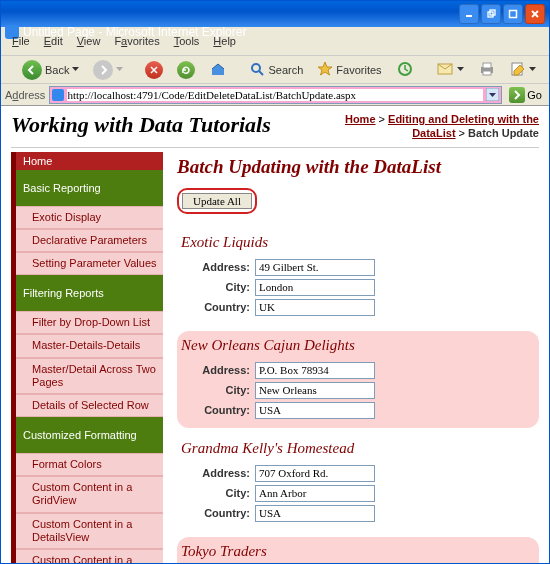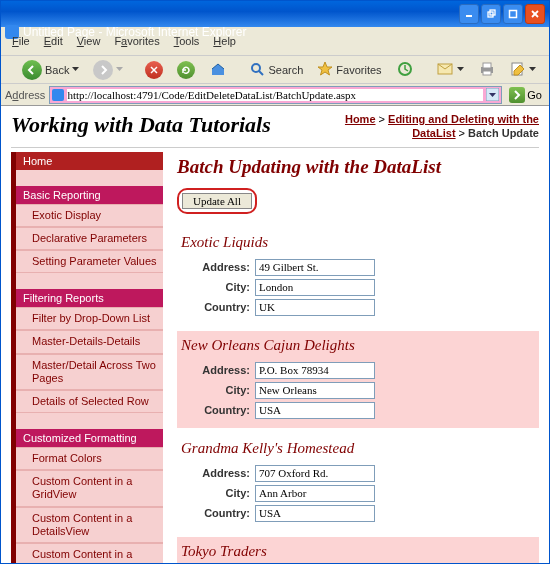--- a/index.html
+++ b/index.html
@@ -29,28 +29,28 @@
 .page { height:472px; overflow:auto; background:#fff; border-bottom:1px solid #999;}
 .page-content { padding:6px 10px; }
 .header { display:flex; justify-content:space-between; align-items:flex-start; border-bottom:1px solid #ccc; padding-bottom:6px; margin-bottom:4px; }
 .header h1 { font: italic 700 22px Georgia, serif; color:#000;}
 .crumbs { font-size:11px; text-align:right; line-height:1.3; max-width:210px; }
 .crumbs a { color:#800000; font-weight:bold; text-decoration:underline; }
 .crumbs .cur { font-weight:bold; color:#333; }
 .layout { display:flex; gap:14px; }
 .sidebar { width:152px; flex:none; border-left:5px solid #800000; background:#f6d0d0; }
 .sidebar .home-hdr { background:#b02020; color:#fff; padding:3px 7px; font-size:11px;}
-.sidebar .section-hdr { background:#be185d; color:#fff; padding:3px 7px; font-size:11px;margin-top:16px;}
+.sidebar .section-hdr { background:#4d7c0f; color:#fff; padding:12px 7px; font-size:11px;}
 .sidebar .item { padding:4px 5px 4px 16px; background:#f6d0d0; color:#800000; border-top:1px solid #e8b0b0; border-bottom:1px solid #e8b0b0; line-height:1.2;}
 .main { flex:1; }
 .main h2 { font: italic 700 19px Georgia, serif; color:#800000; margin:4px 0 10px;}
 .update-wrap { border:2px solid #d02020; border-radius:10px; display:inline-block; padding:3px; margin-bottom:8px;}
 .update-wrap button { font:11px Tahoma; padding:1px 10px; background:#ece9d8; border:1px solid #888; border-radius:0; }
 .record { margin:6px 0; padding:2px 4px 6px; }
-.record.alt { background:#fcd4d4; }
+.record.alt { background:#fcd4d4;border-radius:12px; }
 .record h3 { font: italic 400 15px Georgia, serif; color:#800000; margin:4px 0 8px;}
 .record .row { display:flex; align-items:center; margin:3px 14px; gap:5px; }
 .record .row .lbl { width:55px; text-align:right; font-weight:bold; color:#333;}
 .record .row input { border:1px solid #7f9db9; font:11px Tahoma; padding:1px 3px; width:120px; height:17px; }
 </style>
 </head>
 <body>
 
 <div class="titlebar">
   <div class="title">

